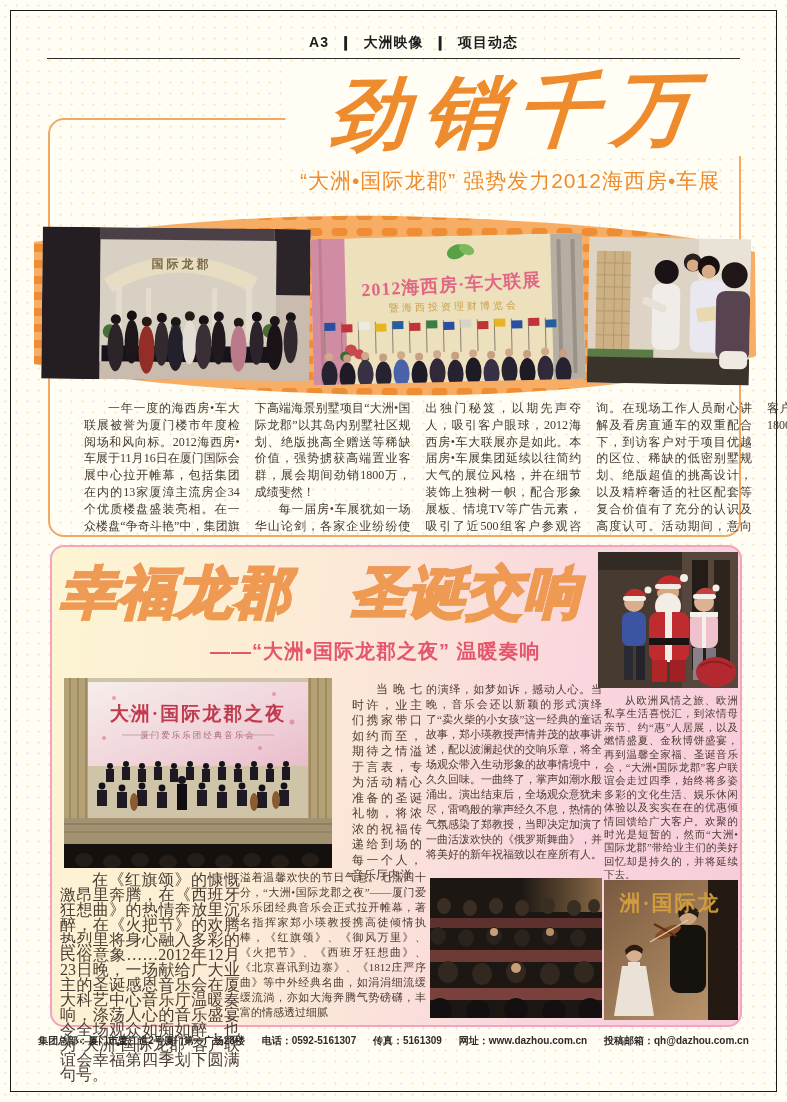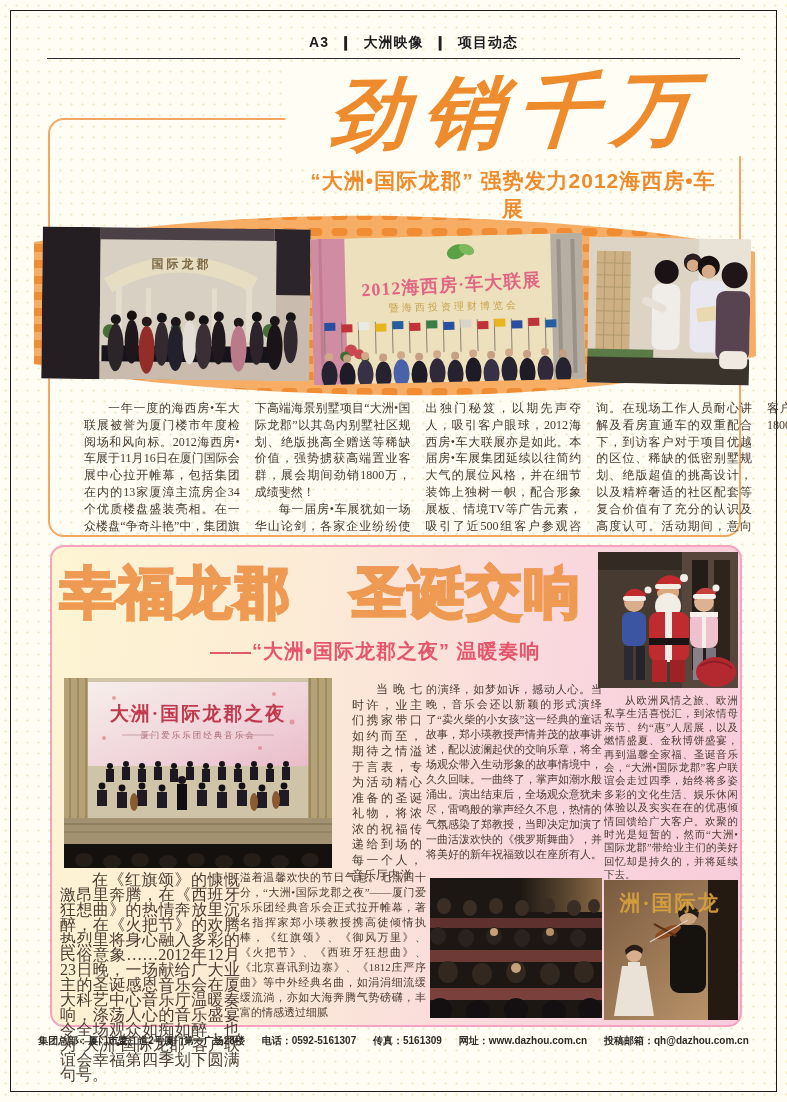--- a/index.html
+++ b/index.html
@@ -16,33 +16,33 @@
             font-size:14px;font-weight:bold;color:#1e1e1e;letter-spacing:1px;padding-left:20px;}
   .masthead .bar{color:#1e1e1e;font-weight:bold;margin:0 6px;}
   .head-rule{left:47px;top:58px;width:693px;height:1px;background:#2b2b2b;}
 
   
   .orange-box{left:48px;top:118px;width:689px;height:415px;border:2px solid #f2a763;border-radius:16px;}
   .main-title{left:286px;top:64px;width:452px;text-align:center;
               font-size:80px;font-weight:900;font-style:italic;color:#ee8c2d;
               letter-spacing:14px;line-height:1.2;background:#fffdf4;padding:0 6px;
               transform:skewX(-5deg) rotate(-1deg);font-family:"DejaVu Sans",sans-serif;white-space:nowrap;}
-  .subtitle1{left:300px;top:167px;width:426px;text-align:center;font-size:21px;font-weight:bold;
+  .subtitle1{left:300px;top:167px;width:426px;text-align:left;font-size:21px;font-weight:normal;
              color:#ee8c2d;font-family:"Liberation Sans",sans-serif;letter-spacing:1px;}
   .band{left:28px;top:208px;width:731px;height:194px;}
   .photo{position:absolute;overflow:hidden;}
   .cols1{left:60px;top:400px;width:668px;height:136px;column-count:4;column-gap:15px;
          font-size:12px;line-height:16.8px;text-align:justify;color:#45382e;margin-left:24px;}
   .cols1 p{margin:0;text-indent:2em;}
 
   
   .pink-box{left:50px;top:545px;width:688px;height:478px;border:2px solid #f4a3c0;border-radius:14px;
             background:linear-gradient(100deg,#fdf5d2 0%,#fcebd6 35%,#f9d6de 72%,#f8cbda 100%);}
   .bubble-title{left:60px;top:556px;font-size:56px;font-weight:900;letter-spacing:2px;white-space:nowrap;
-                font-family:"DejaVu Sans",sans-serif;color:#f59b4e;-webkit-text-stroke:2.5px #ef9a52;}
+                font-family:"DejaVu Sans",sans-serif;color:#f59b4e;font-style:italic;-webkit-text-stroke:2.5px #ef9a52;}
   @supports (-webkit-background-clip:text){
     .bubble-title{background:linear-gradient(180deg,#f287a5 15%,#f49a80 45%,#f8bd60 70%,#fdd158 92%);
                   -webkit-background-clip:text;background-clip:text;color:transparent;}
   }
   .subtitle2{left:210px;top:638px;width:420px;text-align:left;font-size:20px;font-weight:bold;
              color:#e4566c;font-family:"Liberation Sans",sans-serif;letter-spacing:1px;}
   .txt{position:absolute;text-align:justify;color:#4a3c32;}
   .tL  {left:60px; top:872px;width:180px;font-size:16px;  line-height:15px;  text-indent:2em;}
   .tN  {left:341px;top:682px;width:70px; font-size:12px;  line-height:15.5px;text-indent:2em;margin-left:11px;}
   .tM  {left:240px;top:870px;width:186px;font-size:11px;  line-height:15px;}

